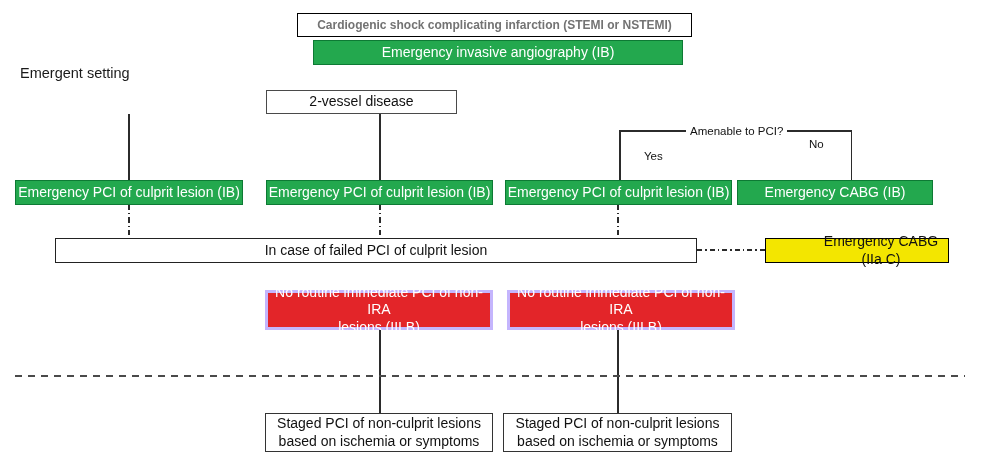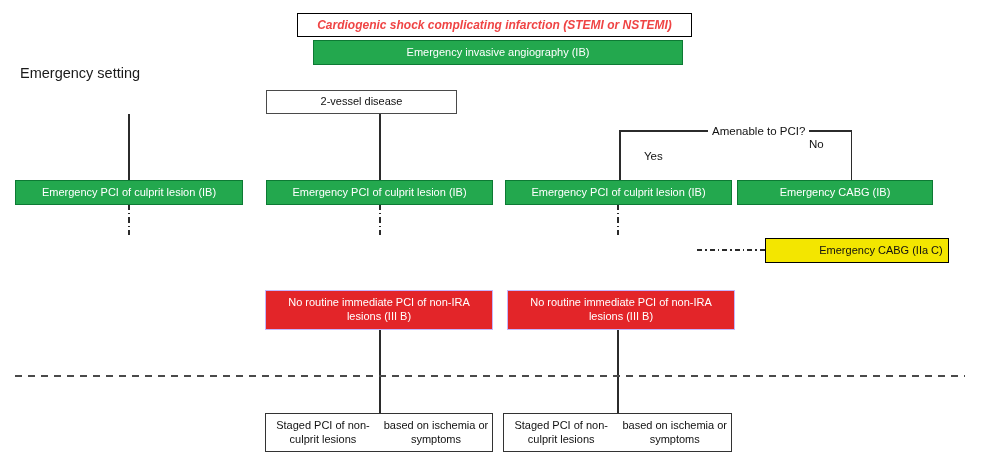--- a/index.html
+++ b/index.html
@@ -2,28 +2,28 @@
 <html><head>
 <meta charset="utf-8">
 <style>
   html,body{margin:0;padding:0;background:#ffffff;}
   #canvas{
     position:relative;width:983px;height:470px;background:#ffffff;
     font-family:"Liberation Sans","DejaVu Sans",sans-serif;color:#111;overflow:hidden;
   }
   .node{
     position:absolute;box-sizing:border-box;display:flex;align-items:center;justify-content:center;
-    text-align:center;line-height:1.25;font-size:11px;
+    text-align:center;line-height:1.25;font-size:14px;
   }
   .box-white{background:#ffffff;border:1px solid #4a4a4a;color:#111;}
-  .box-title{background:#ffffff;border:1px solid #000;color:#ef4444;font-weight:bold;font-size:12px;font-style:italic;}
+  .box-title{background:#ffffff;border:1px solid #000;color:#737373;font-weight:bold;font-size:12px;}
   .box-green{background:#23a84e;border:1px solid #0d7a34;color:#ffffff;}
-  .box-red{background:#e32529;border:1px solid #c4b5fd;color:#ffffff;flex-direction:column;}
+  .box-red{background:#e32529;border:3px solid #c4b5fd;color:#ffffff;flex-direction:column;}
   .box-yellow{background:#f3e600;border:1px solid #000;color:#111;}
-  .box-staged{background:#ffffff;border:1px solid #333;color:#111;flex-direction:row;}
+  .box-staged{background:#ffffff;border:1px solid #333;color:#111;flex-direction:column;}
   .section-label{position:absolute;font-size:14.5px;color:#1a1a1a;}
   .vline{position:absolute;width:1.5px;background:#2b2b2b;}
   .hline{position:absolute;height:1.5px;background:#2b2b2b;}
   .vline-dashdot{
     position:absolute;width:1.5px;
     background:repeating-linear-gradient(to bottom,#2b2b2b 0 5px,transparent 5px 8px,#2b2b2b 8px 9.5px,transparent 9.5px 12.5px);
   }
   .hline-dashdot{
     position:absolute;height:1.5px;
     background:repeating-linear-gradient(to right,#2b2b2b 0 5px,transparent 5px 8px,#2b2b2b 8px 9.5px,transparent 9.5px 12.5px);
@@ -39,43 +39,44 @@
 </style>
 </head>
 <body>
 
 <div id="canvas">
 
   <div class="node box-title" style="left:297px;top:13px;width:395px;height:24px;">Cardiogenic shock complicating infarction (STEMI or NSTEMI)</div>
 
   <div class="node box-green" style="left:313px;top:40px;width:370px;height:25px;">Emergency invasive angiography (IB)</div>
 
-  <div class="section-label" style="left:20px;top:65px;">Emergency setting</div>
+  <div class="section-label" style="left:20px;top:65px;">Emergent setting</div>
 
   <div class="node box-white" style="left:266px;top:90px;width:191px;height:24px;">2-vessel disease</div>
 
   <div class="vline" style="left:128px;top:114px;height:66px;"></div>
   <div class="vline" style="left:379px;top:114px;height:66px;"></div>
 
   <div class="hline" style="left:619px;top:130px;width:233px;"></div>
   <div class="vline" style="left:619px;top:130px;height:50px;"></div>
   <div class="vline" style="left:850.5px;top:130px;height:50px;"></div>
-  <div class="branch-label" style="left:708px;top:123px;height:15px;">Amenable to PCI?</div>
+  <div class="branch-label" style="left:686px;top:123px;height:15px;">Amenable to PCI?</div>
   <div class="branch-label" style="left:640px;top:137px;height:14px;margin-top:12px;">Yes</div>
   <div class="branch-label" style="left:805px;top:137px;height:14px;">No</div>
 
   <div class="node box-green" style="left:15px;top:180px;width:228px;height:25px;">Emergency PCI of culprit lesion (IB)</div>
   <div class="node box-green" style="left:266px;top:180px;width:227px;height:25px;">Emergency PCI of culprit lesion (IB)</div>
   <div class="node box-green" style="left:505px;top:180px;width:227px;height:25px;">Emergency PCI of culprit lesion (IB)</div>
   <div class="node box-green" style="left:737px;top:180px;width:196px;height:25px;">Emergency CABG (IB)</div>
 
   <div class="vline-dashdot" style="left:128px;top:205px;height:33px;"></div>
   <div class="vline-dashdot" style="left:379px;top:205px;height:33px;"></div>
   <div class="vline-dashdot" style="left:617px;top:205px;height:33px;"></div>
 
+  <div class="node box-white" style="left:55px;top:238px;width:642px;height:25px;border-color:#222;">In case of failed PCI of culprit lesion</div>
 
   <div class="hline-dashdot" style="left:697px;top:249px;width:68px;"></div>
 
   <div class="node box-yellow" style="left:765px;top:238px;width:184px;height:25px;padding-left:48px;">Emergency CABG (IIa C)</div>
 
   <div class="node box-red" style="left:265px;top:290px;width:228px;height:40px;">
     <span>No routine immediate PCI of non-IRA</span>
     <span>lesions (III B)</span>
   </div>
   <div class="node box-red" style="left:507px;top:290px;width:228px;height:40px;">

